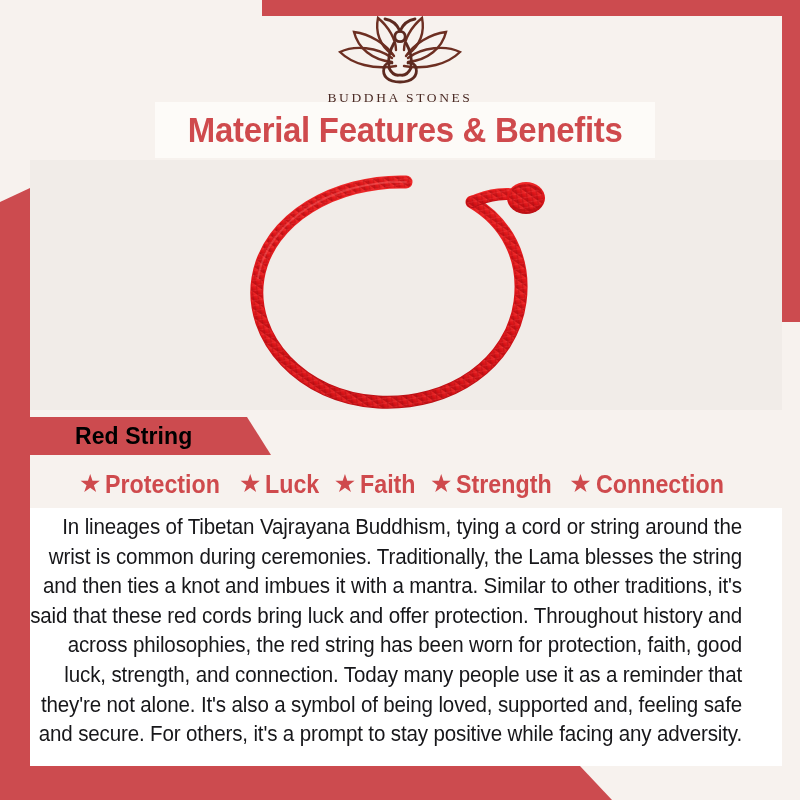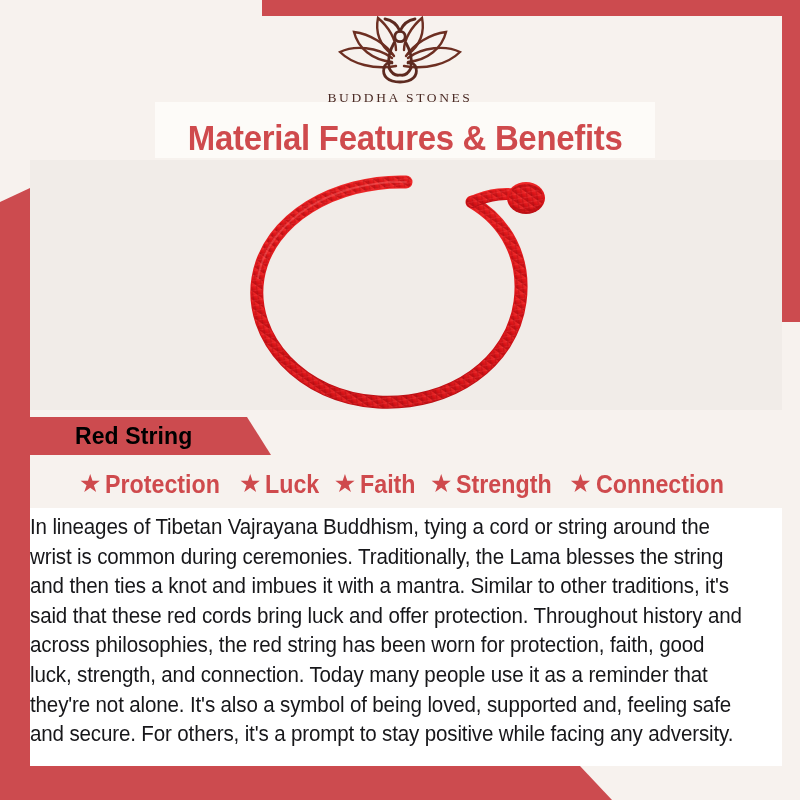--- a/index.html
+++ b/index.html
@@ -74,21 +74,21 @@
     color: #4a2a24;
   }
 
   
   .title-banner {
     position: absolute;
     top: 102px; left: 155px;
     width: 500px; height: 56px;
     background: #fdfbf8;
     display: flex;
-    align-items: flex-end;
+    align-items: center;
     justify-content: center;
   }
   .title-text {
     font-family: "Liberation Sans Narrow", "Liberation Sans", sans-serif;
     font-size: 35px;
     font-weight: bold;
     color: #cf4a4d;
     letter-spacing: -0.3px;
     transform: scaleX(0.94);
     white-space: nowrap;
@@ -161,20 +161,21 @@
     transform-origin: left center;
   }
 
   
   .body-block {
     position: absolute;
     top: 508px; left: 30px;
     width: 752px; height: 258px;
     background: #ffffff;
     padding: 4px 18px 0 0;
+    text-align: right;
   }
   .body-text {
     font-family: "Liberation Sans Narrow", "Liberation Sans", sans-serif;
     font-size: 21.2px;
     line-height: 29.6px;
     color: #17171a;
     font-weight: 500;
     letter-spacing: -0.15px;
     transform: scaleX(0.97);
     transform-origin: left top;

